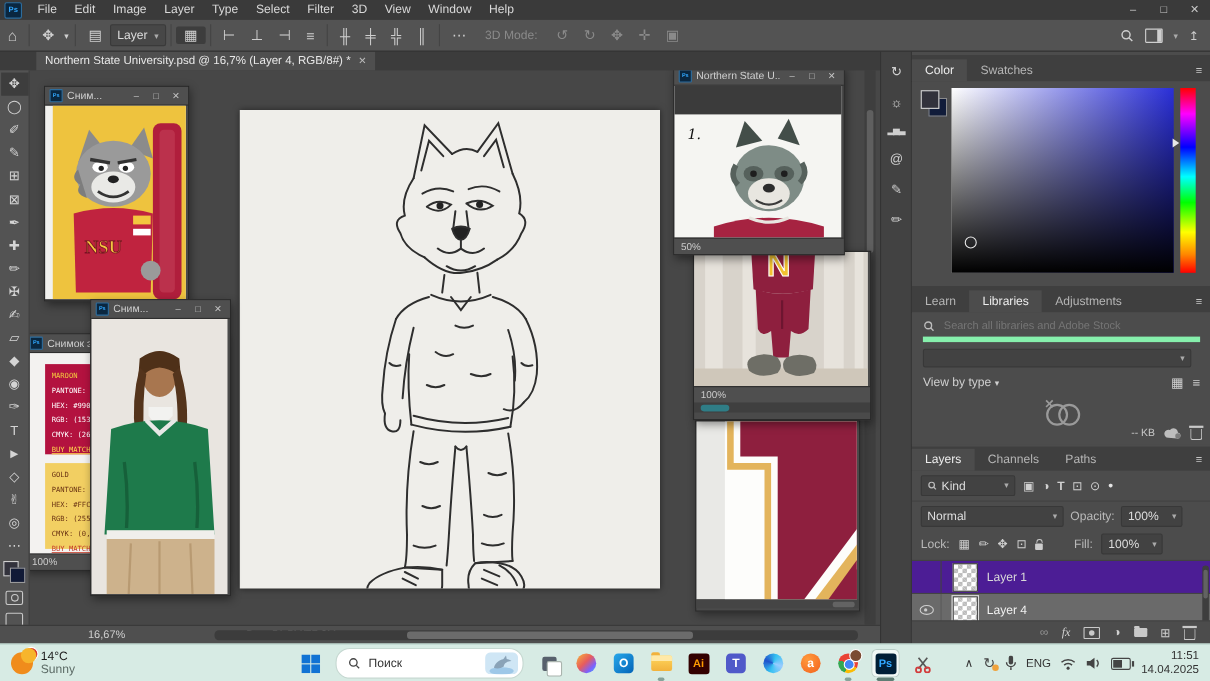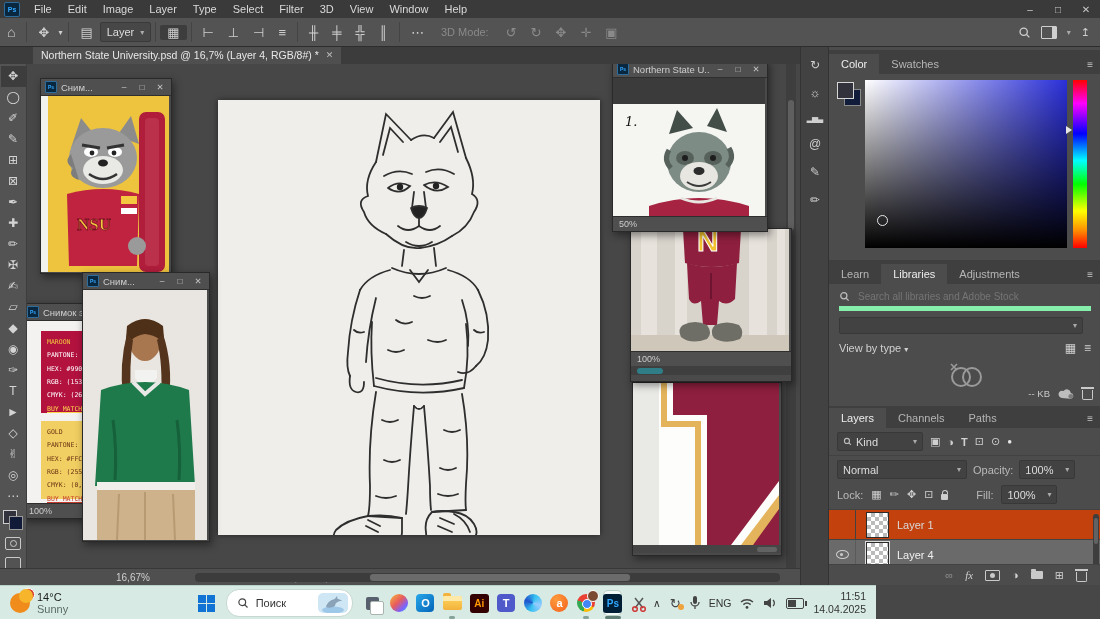--- a/index.html
+++ b/index.html
@@ -57,37 +57,37 @@
   #dock{left:828px;top:46px;width:272px;height:539px;background:#4c4c4c;border-left:1px solid #333;z-index:20;}
   .ptabs{height:24px;background:#3f3f3f;display:flex;align-items:flex-end;}
   .ptab{padding:4px 12px;font-size:11px;color:#b5b5b5;}
   .ptab.on{background:#4c4c4c;color:#ededed;}
   .pmenu{margin-left:auto;color:#c5c5c5;padding:4px 8px;font-size:10px;}
   .dd{background:#424242;border:1px solid #383838;border-radius:2px;display:flex;align-items:center;color:#ddd;height:17px;padding:0 5px;gap:4px;}
   .mini-eye{width:11px;height:7px;border:1px solid #cdcdcd;border-radius:50%;position:relative;}
   .mini-eye::after{content:"";position:absolute;left:3px;top:1.5px;width:3px;height:3px;background:#cdcdcd;border-radius:50%;}
   .checker{background-image:linear-gradient(45deg,#bbb 25%,transparent 25%,transparent 75%,#bbb 75%),
            linear-gradient(45deg,#bbb 25%,#fff 25%,#fff 75%,#bbb 75%);background-size:8px 8px;background-position:0 0,4px 4px;background-color:#fff;}
-  .lrow{height:29px;display:flex;align-items:center;border-bottom:1px solid #434343;background:#c2410c;}
+  .lrow{height:29px;display:flex;align-items:center;border-bottom:1px solid #434343;background:#4c1d95;}
   .lrow.sel{background:#6a6a6a;}
   .lthumb{width:21px;height:24px;margin-right:8px;border:1px solid #2c2c2c;}
   .mini-lock{width:7px;height:6px;background:#cdcdcd;border-radius:1px;position:relative;margin-top:4px;}
   .mini-lock::before{content:"";position:absolute;left:0.5px;top:-4px;width:4px;height:3px;border:1px solid #cdcdcd;border-bottom:none;border-radius:3px 3px 0 0;}
   .mini-folder{width:12px;height:8px;background:#c9c9c9;border-radius:1px;position:relative;}
   .mini-folder::before{content:"";position:absolute;top:-2px;left:0;width:5px;height:2px;background:#c9c9c9;border-radius:1px 1px 0 0;}
   .mini-trash{width:9px;height:9px;border:1px solid #c9c9c9;border-top:none;border-radius:0 0 2px 2px;position:relative;margin-top:3px;}
   .mini-trash::before{content:"";position:absolute;top:-3px;left:-2px;right:-2px;height:2px;background:#c9c9c9;}
   .mini-mask{width:13px;height:9px;border:1px solid #c9c9c9;border-radius:1px;display:flex;align-items:center;justify-content:center;}
   .mini-mask::after{content:"";width:5px;height:5px;background:#c9c9c9;border-radius:50%;}
   
   #statusbar{left:0;top:568px;width:800px;height:17px;background:#4f4f4f;border-top:1px solid #383838;display:flex;align-items:center;color:#cfcfcf;font-size:10px;z-index:30;}
   #hscroll{position:absolute;left:195px;top:4px;width:585px;height:9px;background:#3c3c3c;border-radius:4px;}
   #hscroll .thumb{position:absolute;left:175px;top:1px;width:260px;height:7px;background:#6b6b6b;border-radius:3px;}
   
-  #taskbar{left:0;top:585px;width:876px;height:34px;background:#d7ebe4;border-top:1px solid #b8d2ca;display:flex;align-items:center;z-index:60;color:#222;}
+  #taskbar{left:0;top:585px;width:1100px;height:34px;background:#d7ebe4;border-top:1px solid #b8d2ca;display:flex;align-items:center;z-index:60;color:#222;}
   .tk-ico{width:26px;height:26px;border-radius:5px;display:flex;align-items:center;justify-content:center;margin:0 4px;position:relative;}
   .tk-dot{position:absolute;bottom:-3px;left:50%;transform:translateX(-50%);width:6px;height:3px;border-radius:2px;background:#86a39a;}
   .tk-under{position:absolute;bottom:-3px;left:50%;transform:translateX(-50%);width:16px;height:3px;border-radius:2px;background:#5f7d74;}
   .tray{display:flex;align-items:center;gap:9px;margin-left:auto;padding-right:10px;color:#333;font-size:10.5px;}
   .sun1{width:20px;height:20px;border-radius:50%;background:#f08c1c;position:relative;}
   .sun1::after{content:"";position:absolute;right:-3px;top:-4px;width:14px;height:14px;border-radius:50%;background:#f7b52c;}
   .badge{position:absolute;left:12px;top:-5px;background:#d83b2e;color:#fff;border-radius:50%;width:11px;height:11px;font-size:7.5px;display:flex;align-items:center;justify-content:center;border:1px solid #fff;}
   svg{display:block;}
 </style>
 </head>
@@ -598,21 +598,21 @@
           <span style="color:#d0d0d0">◑</span>
           <div class="mini-folder"></div>
           <span style="color:#d0d0d0">⊞</span>
           <div class="mini-trash"></div>
         </div>
       </div>
     </div>
   </div>
 
   <div id="statusbar" class="abs">
-    <span style="padding-left:116px">16,67%</span>
+    <span style="padding-left:80px">16,67%</span>
     <span style="padding-left:110px">Doc: 51,5M/77,3M</span>
     <span style="padding-left:12px;color:#9a9a9a">›</span>
     <div id="hscroll">
         <div class="thumb"></div>
       </div>
   </div>
 
   <div id="taskbar" class="abs">
     <div class="row" style="gap:7px;padding-left:10px;width:265px;box-sizing:border-box">
       <div class="sun1">

